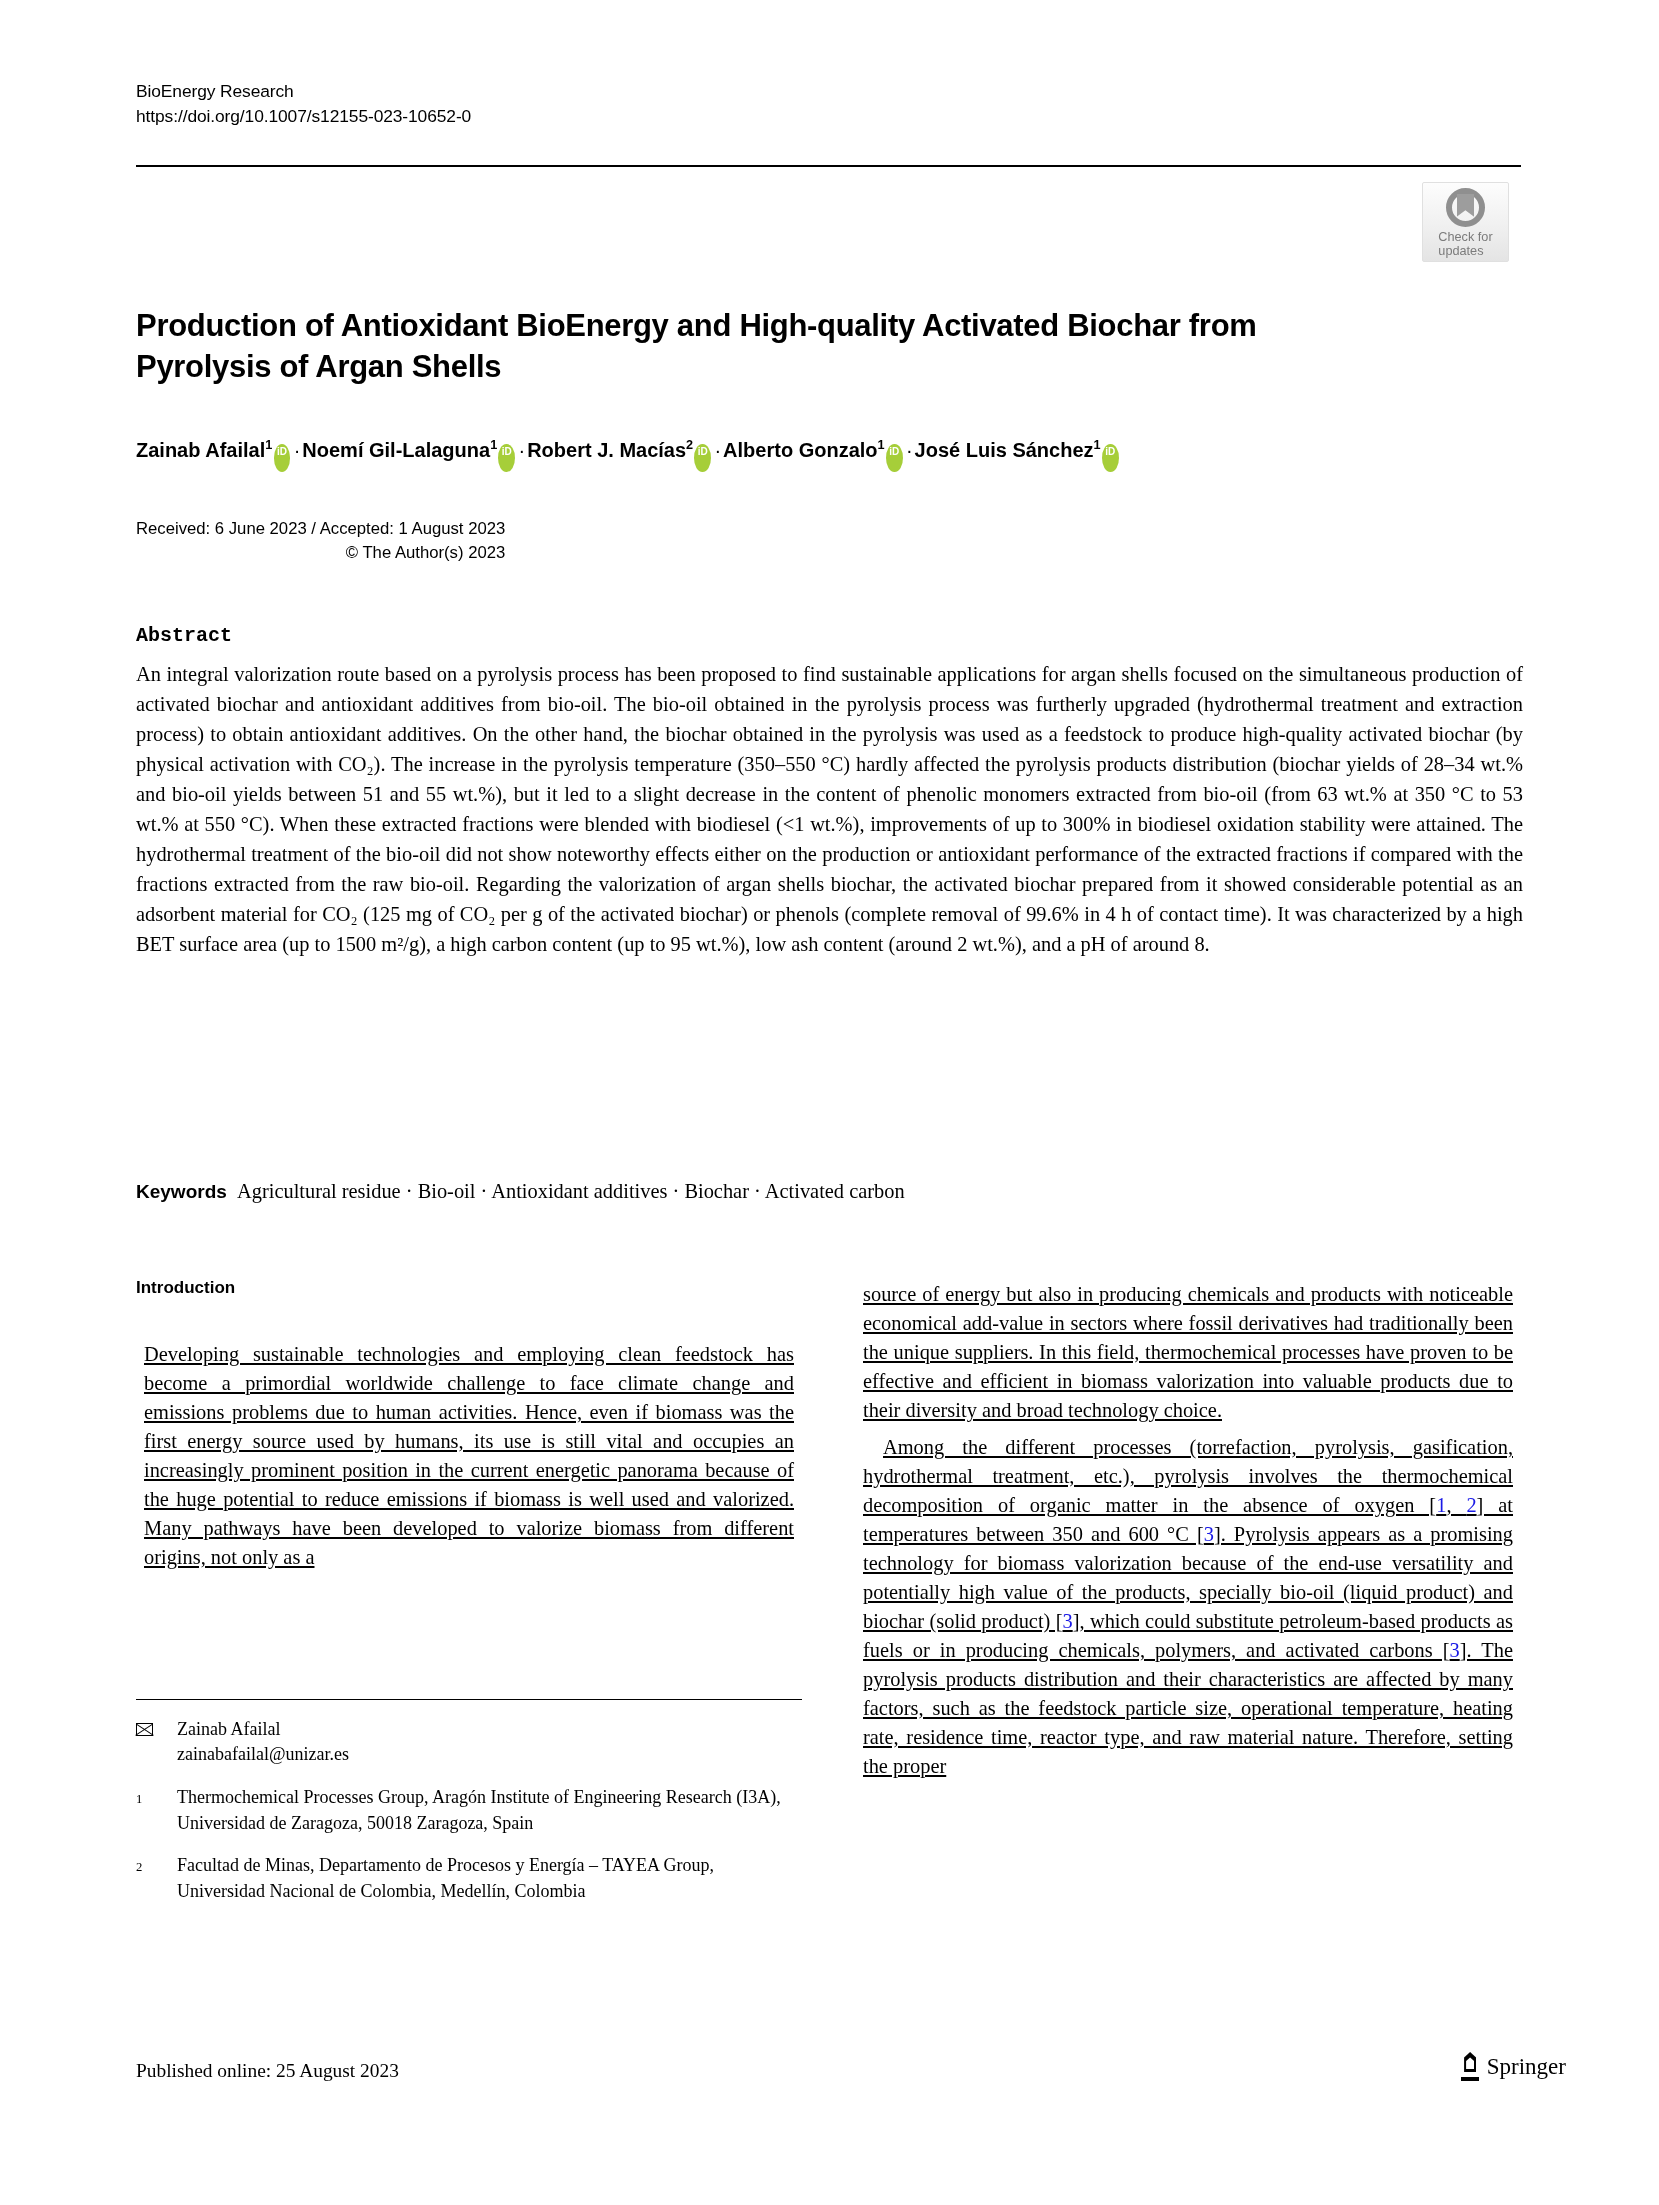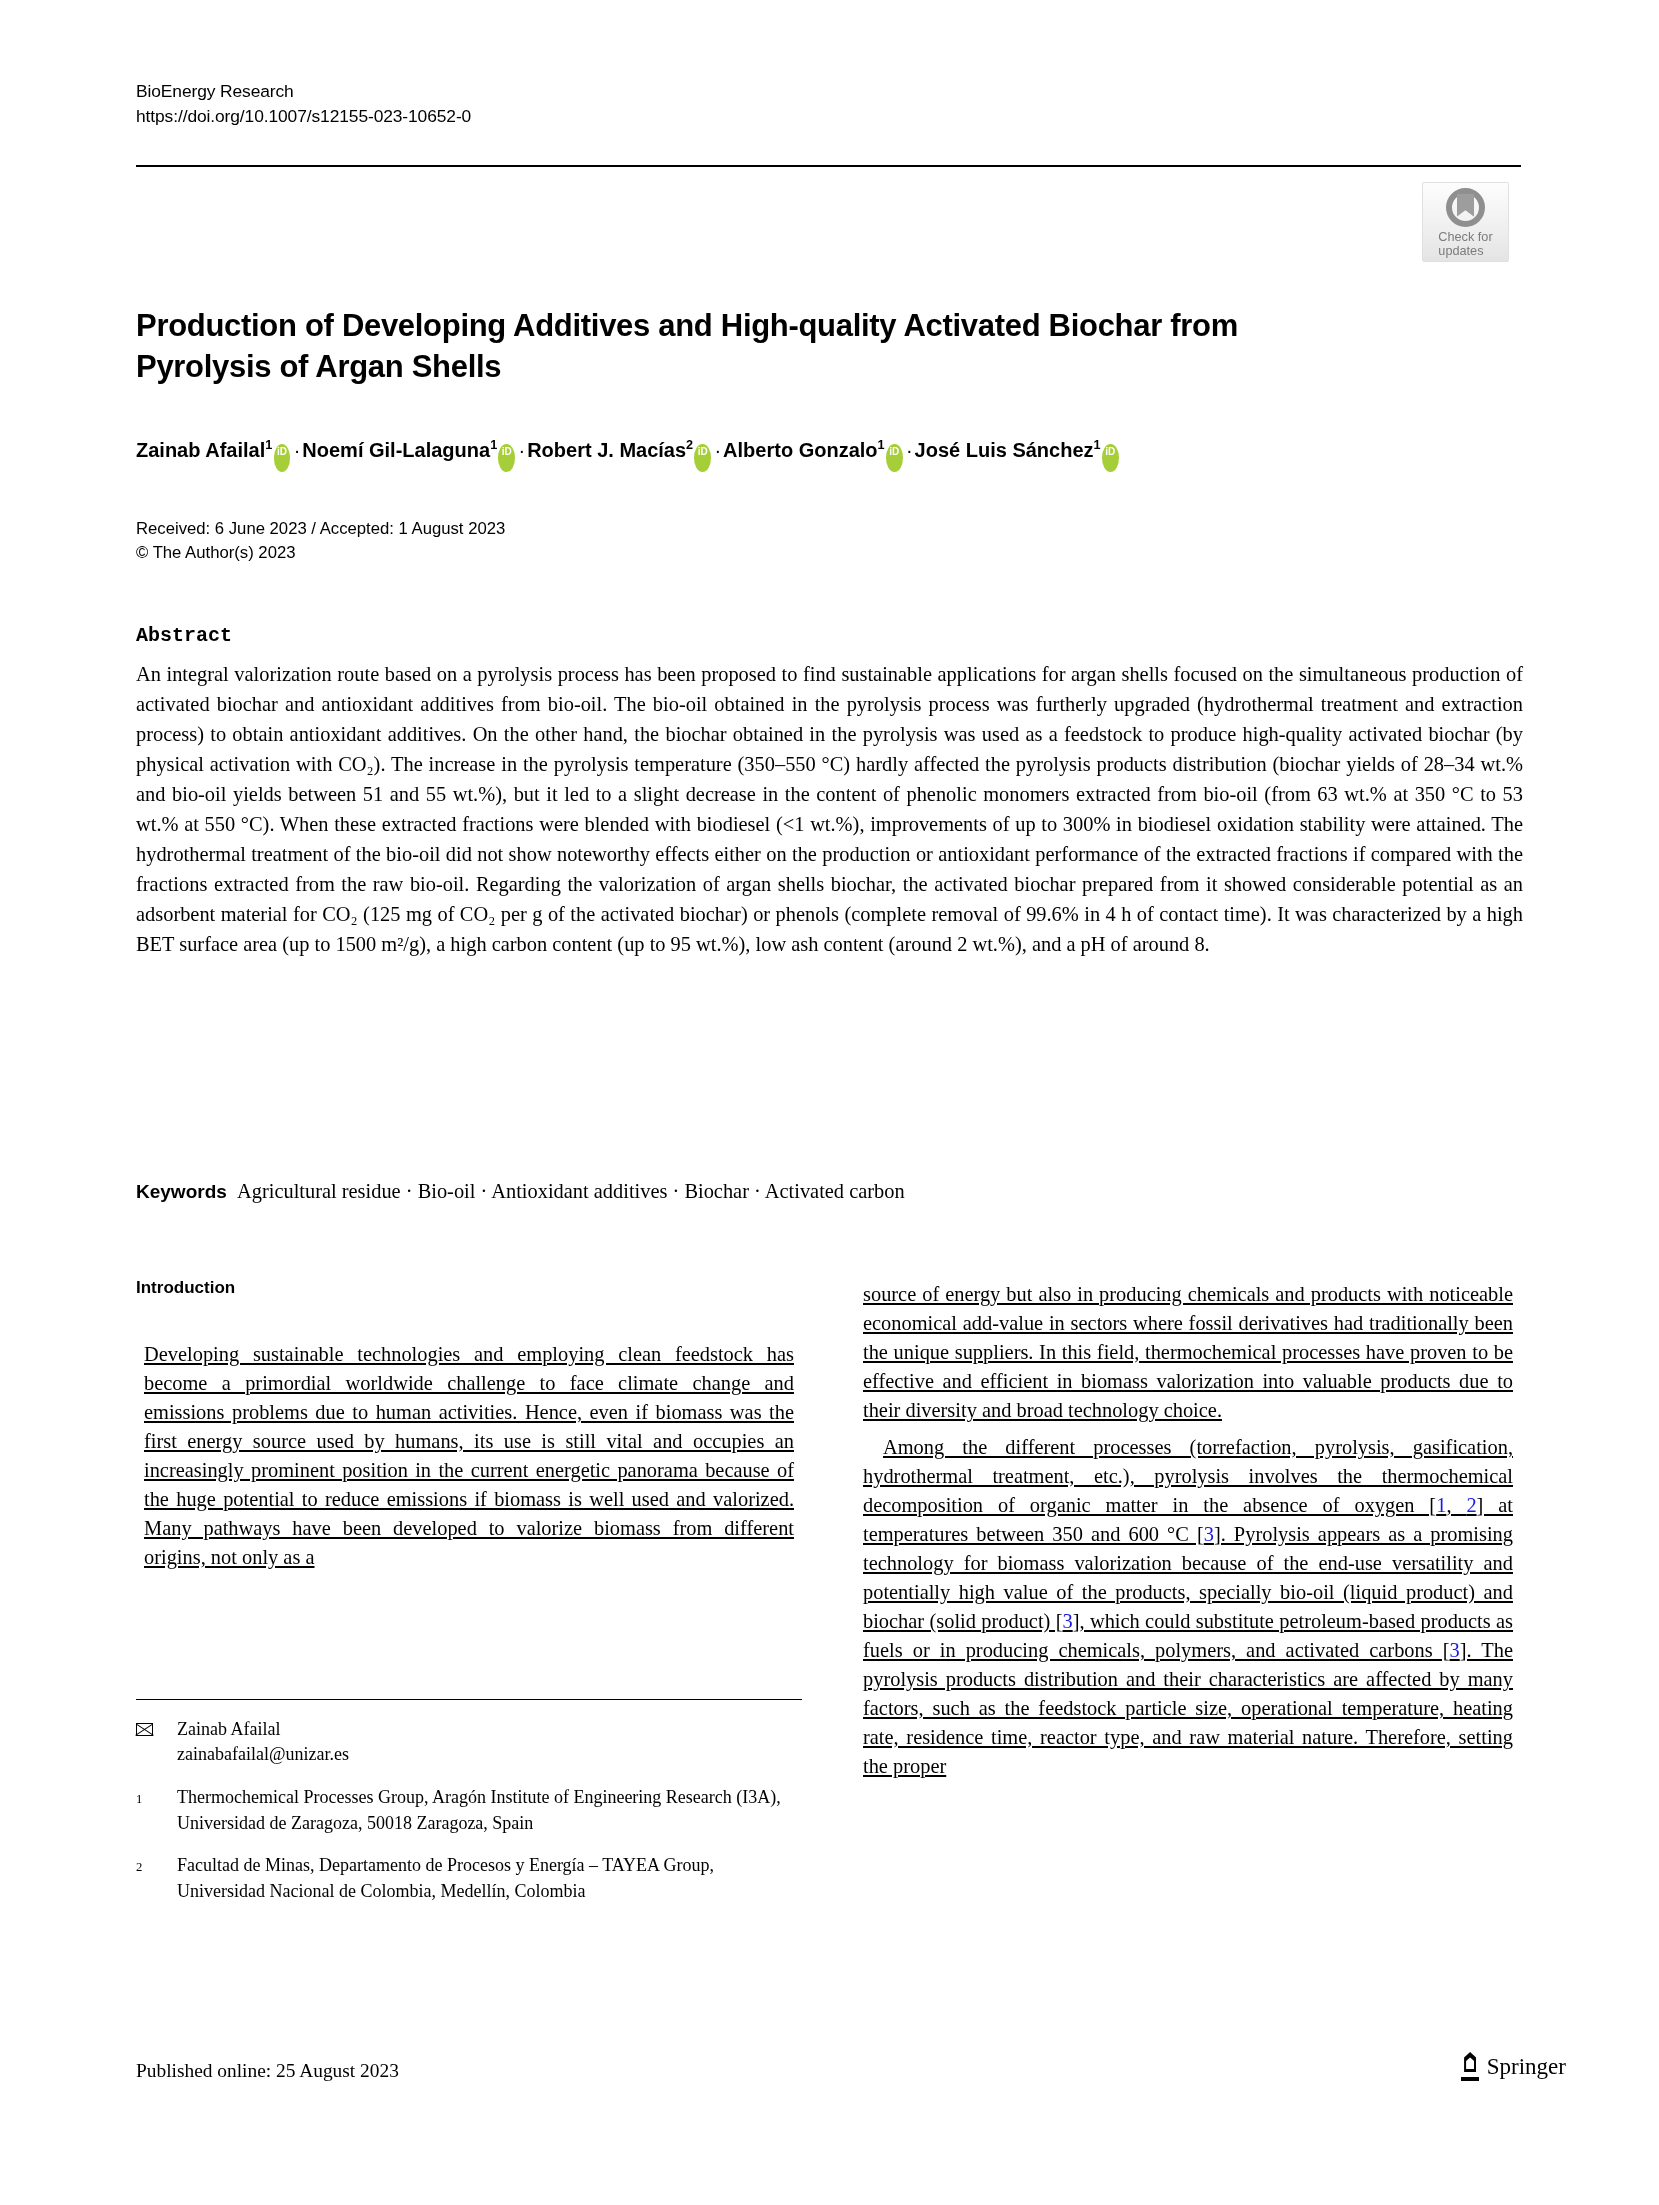--- a/index.html
+++ b/index.html
@@ -125,21 +125,21 @@
 
   
   .dates {
     position:absolute;
     left:136px; top:517px;
     font-family:"Liberation Sans", sans-serif;
     font-size:16.7px;
     line-height:24px;
     color:#000;
   }
-  .dates span { display:block; }
+  .dates span { display:block;text-align:right; }
 
   
   .abstract-head {
     position:absolute;
     left:136px; top:624px;
     font-family:Liberation Mono, monospace;
     font-weight:bold;
     font-size:20px;
     color:#000;
   }
@@ -309,21 +309,21 @@
     <div class="cu-mark">
       <div class="cu-ring"></div>
       <div class="cu-bookmark"></div>
     </div>
     <div class="cu-text">
       <span>Check for</span><br>
       <span>updates</span>
     </div>
   </div>
 
-  <h1 class="title">Production of Developing Additives and High-quality Activated Biochar from Pyrolysis of Argan Shells</h1>
+  <h1 class="title">Production of Antioxidant BioEnergy and High-quality Activated Biochar from Pyrolysis of Argan Shells</h1>
 
   <div class="authors">
     <span><span class="author-name">Zainab Afailal</span><span class="sup">1</span><span class="orcid">iD</span></span><span class="sep">·</span><span><span class="author-name">Noemí Gil-Lalaguna</span><span class="sup">1</span><span class="orcid">iD</span></span><span class="sep">·</span><span><span class="author-name">Robert J. Macías</span><span class="sup">2</span><span class="orcid">iD</span></span><span class="sep">·</span><span><span class="author-name">Alberto Gonzalo</span><span class="sup">1</span><span class="orcid">iD</span></span><span class="sep">·</span><span><span class="author-name">José Luis Sánchez</span><span class="sup">1</span><span class="orcid">iD</span></span>
   </div>
 
   <div class="dates">
     <span>Received: 6 June 2023 / Accepted: 1 August 2023</span>
     <span>© The Author(s) 2023</span>
   </div>
 

